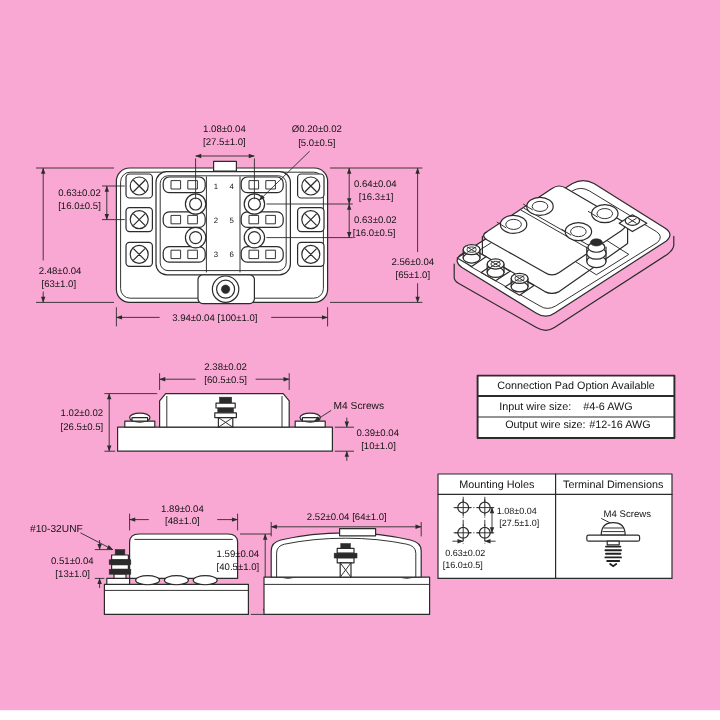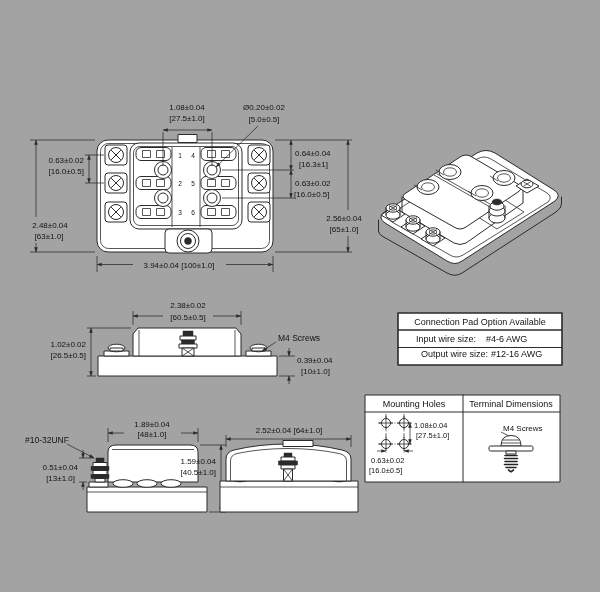--- a/index.html
+++ b/index.html
@@ -1,16 +1,16 @@
 <!DOCTYPE html>
 <html><head>
 <meta charset="utf-8">
 <style>
   html,body{margin:0;padding:0;background:#fff;}
-  #stage{position:relative;width:600px;height:592px;background:#a3a3a3;overflow:hidden;text-decoration:underline;}
+  #stage{position:relative;width:600px;height:592px;background:#f9a8d4;overflow:hidden;text-decoration:underline;}
   svg{position:absolute;left:0;top:0;}
   .ln{fill:none;stroke:#2b2b2b;stroke-width:1;stroke-linejoin:round;stroke-linecap:round;}
   .th{fill:none;stroke:#2b2b2b;stroke-width:0.8;stroke-linejoin:round;}
   .fw{fill:#ffffff;stroke:#2b2b2b;stroke-width:1;stroke-linejoin:round;}
   .fw2{fill:#ffffff;stroke:#2b2b2b;stroke-width:1.6;stroke-linejoin:round;}
   .fd{fill:#2b2b2b;stroke:#2b2b2b;stroke-width:0.5;}
   .ext{fill:none;stroke:#2b2b2b;stroke-width:0.75;}
   .dash{fill:none;stroke:#2b2b2b;stroke-width:0.75;stroke-dasharray:5 1.8 1 1.8;}
   .dim{fill:none;stroke:#2b2b2b;stroke-width:0.75;marker-start:url(#arr);marker-end:url(#arr);}
   .dimS{fill:none;stroke:#2b2b2b;stroke-width:0.75;marker-start:url(#arr);}

